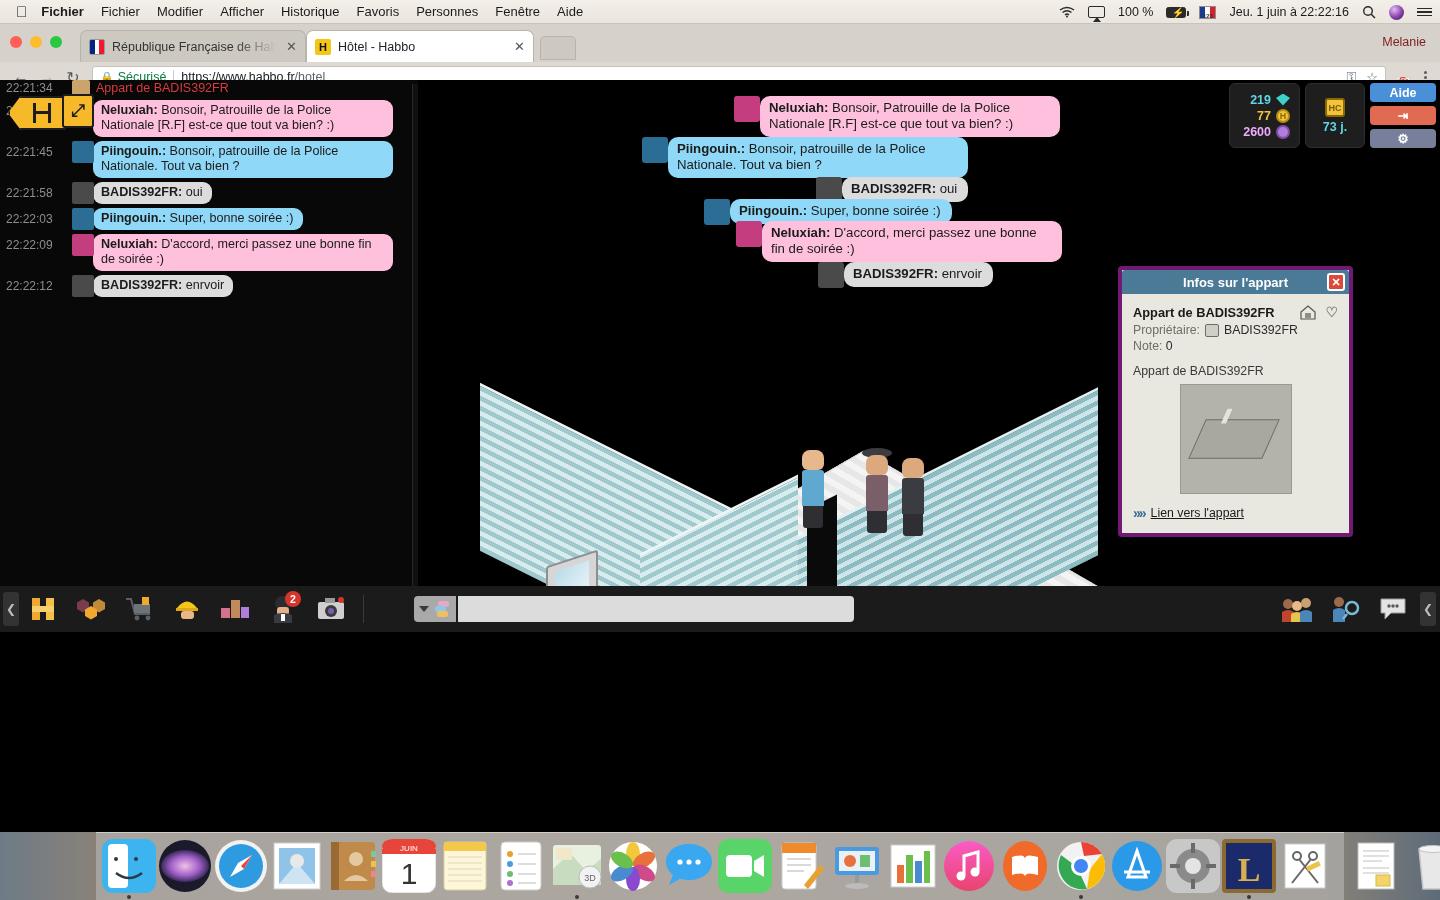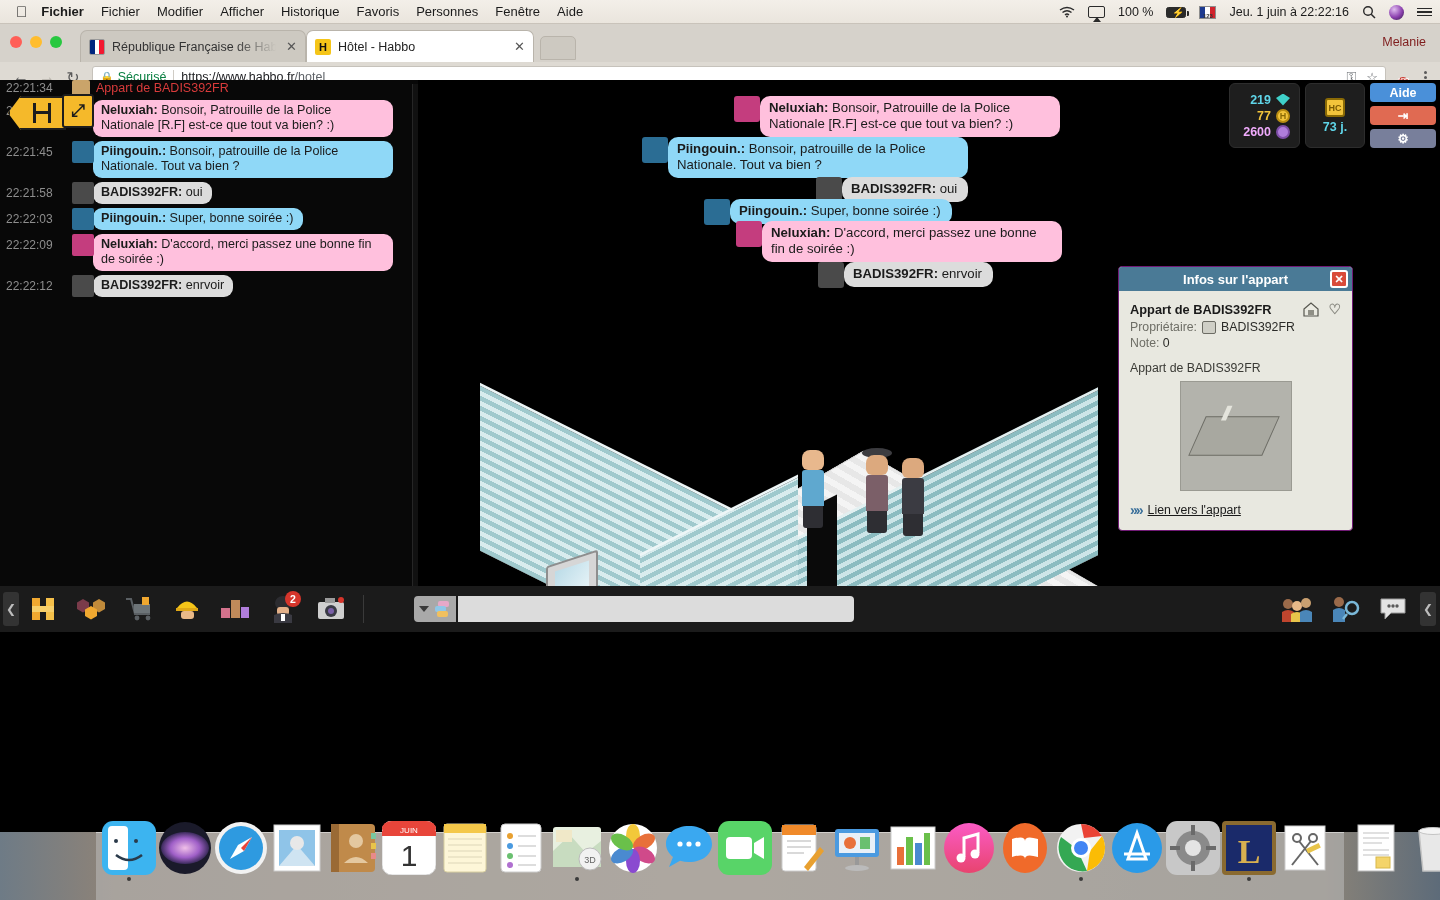--- a/index.html
+++ b/index.html
@@ -214,21 +214,21 @@
     width:66px; height:19px; border-radius:4px; display:flex; align-items:center; justify-content:center;
     font-size:12.5px; font-weight:bold; color:#fff;
   }
   .hb.aide { background:#4a90d9; }
   .hb.exit { background:#e06a52; font-size:13px; }
   .hb.gear { background:#787f9b; font-size:13px; }
 
   
   .infopanel {
     position:absolute; left:700px; top:186px; width:235px; background:#e8e8e0;
-    border:1px solid #701a75; border-radius:4px; box-shadow:0 3px 8px rgba(0,0,0,.5);
+    border:4px solid #701a75; border-radius:4px; box-shadow:0 3px 8px rgba(0,0,0,.5);
   }
   .ip-head {
     height:24px; background:#4a7a96; display:flex; align-items:center; justify-content:center;
     position:relative; color:#fff; font-size:13px; font-weight:bold; border-radius:3px 3px 0 0;
   }
   .ip-close {
     position:absolute; right:4px; top:3px; width:18px; height:18px; background:#d94b3a;
     border:2px solid #fff; border-radius:3px; color:#fff; font-size:11px; font-weight:bold;
     display:flex; align-items:center; justify-content:center;
   }
@@ -288,21 +288,21 @@
     display:flex; align-items:center;
   }
   .bb-right { margin-left:auto; display:flex; align-items:center; }
 
   
   .desk { position:absolute; left:0; bottom:0; width:1440px; height:68px;
     background:linear-gradient(to right,#6e7b86,#8f8377 8%,#9a8d7d 50%,#8a8378 92%,#5d6b79); }
   .dock {
     position:absolute; left:96px; bottom:0; width:1248px; height:68px;
     background:rgba(190,190,190,.55); border-top:1px solid rgba(255,255,255,.45);
-    display:flex; align-items:flex-end; padding:0 6px 21px; gap:2px;
+    display:flex; align-items:flex-end; padding:0 6px 3px; gap:2px;
   }
   .dk { width:54px; height:54px; border-radius:11px; position:relative; margin-bottom:4px; flex:0 0 54px; }
   .dk .dot { position:absolute; left:50%; bottom:-6px; width:4px; height:4px; background:#3a3a3a; border-radius:50%; transform:translateX(-50%); }
   .dksep { width:1px; height:44px; background:rgba(255,255,255,.5); margin:0 7px 8px; }
 </style>
 </head>
 <body>
 
 <div class="screen">
 

